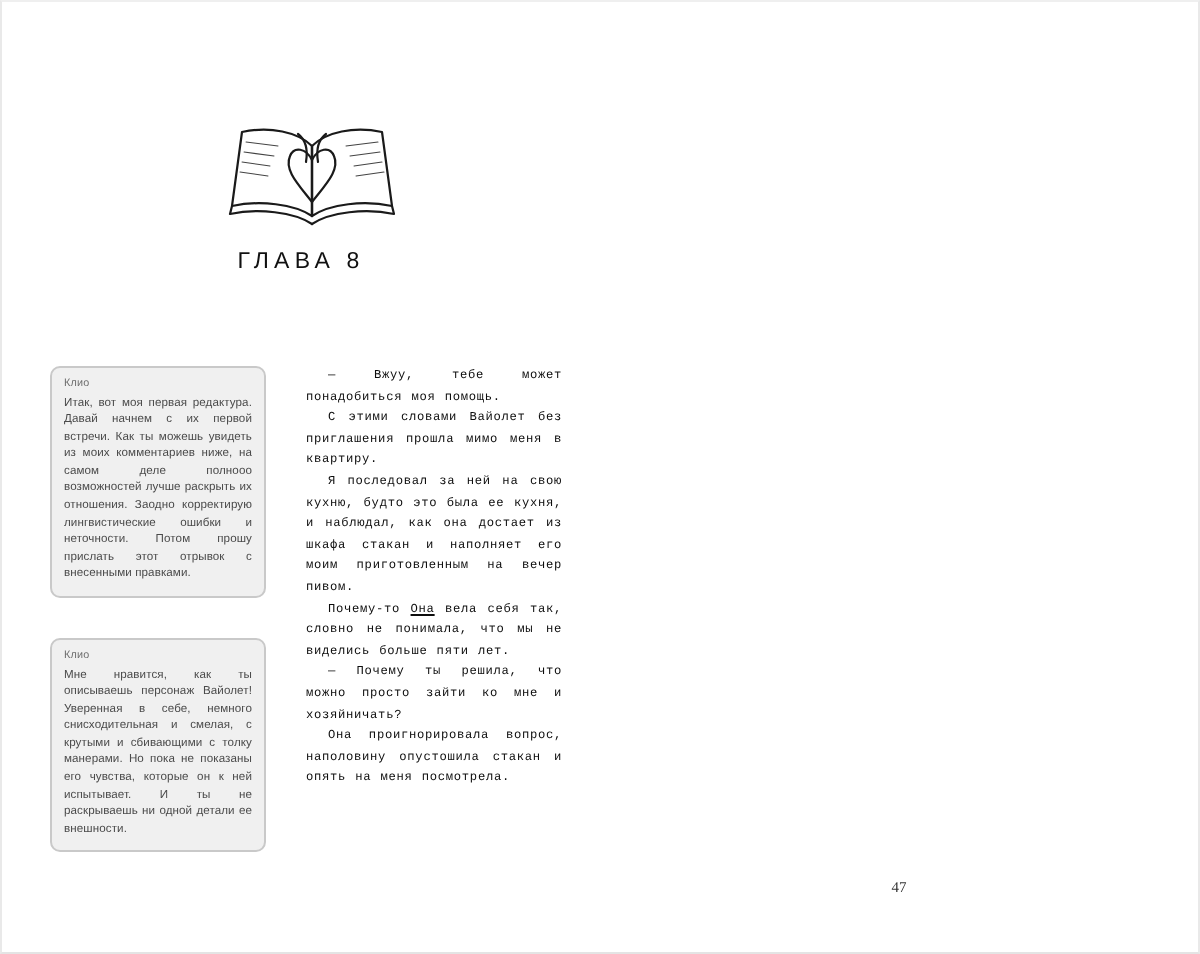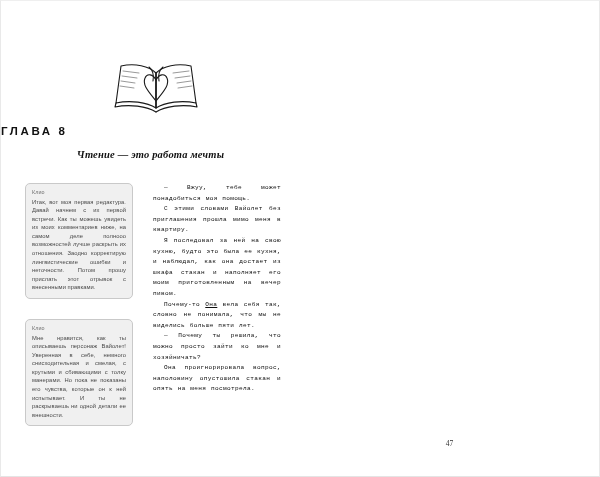--- a/index.html
+++ b/index.html
@@ -41,22 +41,23 @@
     width: 94px;
     height: 56px;
   }
   .ornament svg { display: block; width: 94px; height: 56px; }
 
   
   .chapter-number {
     position: absolute;
     left: 0; right: 0;
     top: 124px;
+    text-align: center;
     font-family: "Liberation Sans", sans-serif;
-    font-weight: bold;
+    font-weight: normal;
     font-size: 11.5px;
     letter-spacing: 2.6px;
     color: #111;
   }
   .chapter-title {
     position: absolute;
     left: 0; right: 0;
     top: 148px;
     text-align: center;
     font-family: "Liberation Serif", serif;
@@ -149,21 +150,20 @@
             <path d="M11 27 L25 29"></path>
           <path d="M80 12 L64 14"></path>
             <path d="M81 17 L66 19"></path>
           <path d="M82 22 L68 24"></path>
             <path d="M83 27 L69 29"></path>
         </g>
       </svg>
     </div>
 
     <div class="chapter-number">ГЛАВА 8</div>
-    <div class="chapter-title">Чтение — это работа мечты</div>
 
     <div class="body-col" id="left-body">
       <p>— Вжуу, тебе может понадобиться моя помощь.</p>
       <p>С этими словами Вайолет без приглашения прошла мимо меня в квартиру.</p>
       <p>Я последовал за ней на свою кухню, будто это была ее кухня, и наблюдал, как она достает из шкафа стакан и наполняет его моим приготовленным на вечер пивом.</p>
       <p>Почему-то <span class="under">Она</span> вела себя так, словно не понимала, что мы не виделись больше пяти лет.</p>
       <p>— Почему ты решила, что можно просто зайти ко мне и хозяйничать?</p>
       <p>Она проигнорировала вопрос, наполовину опустошила стакан и опять на меня посмотрела.</p>
     </div>
 

